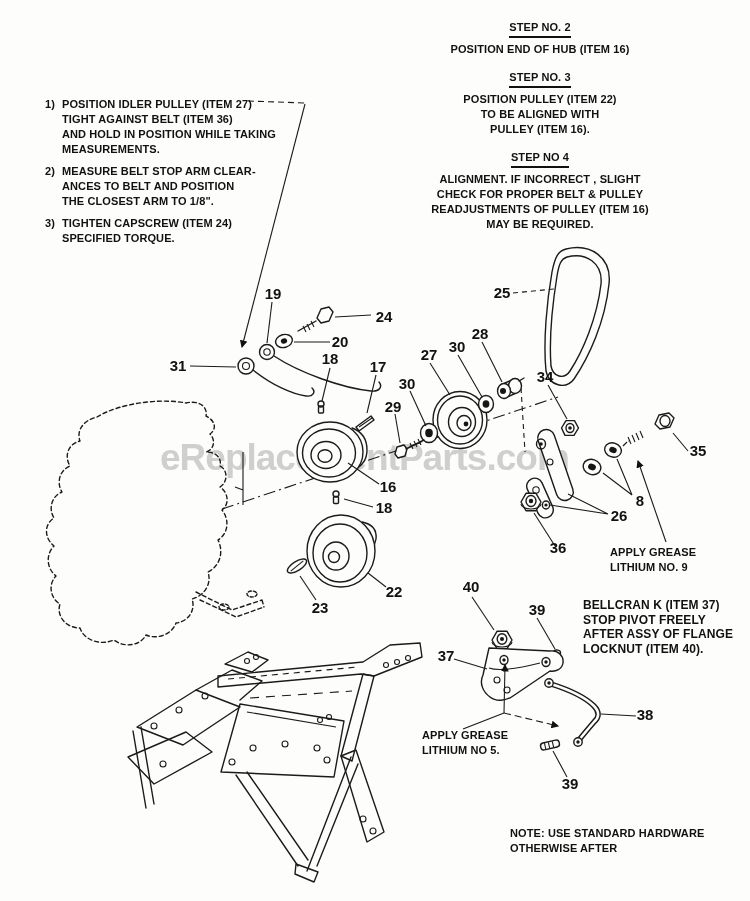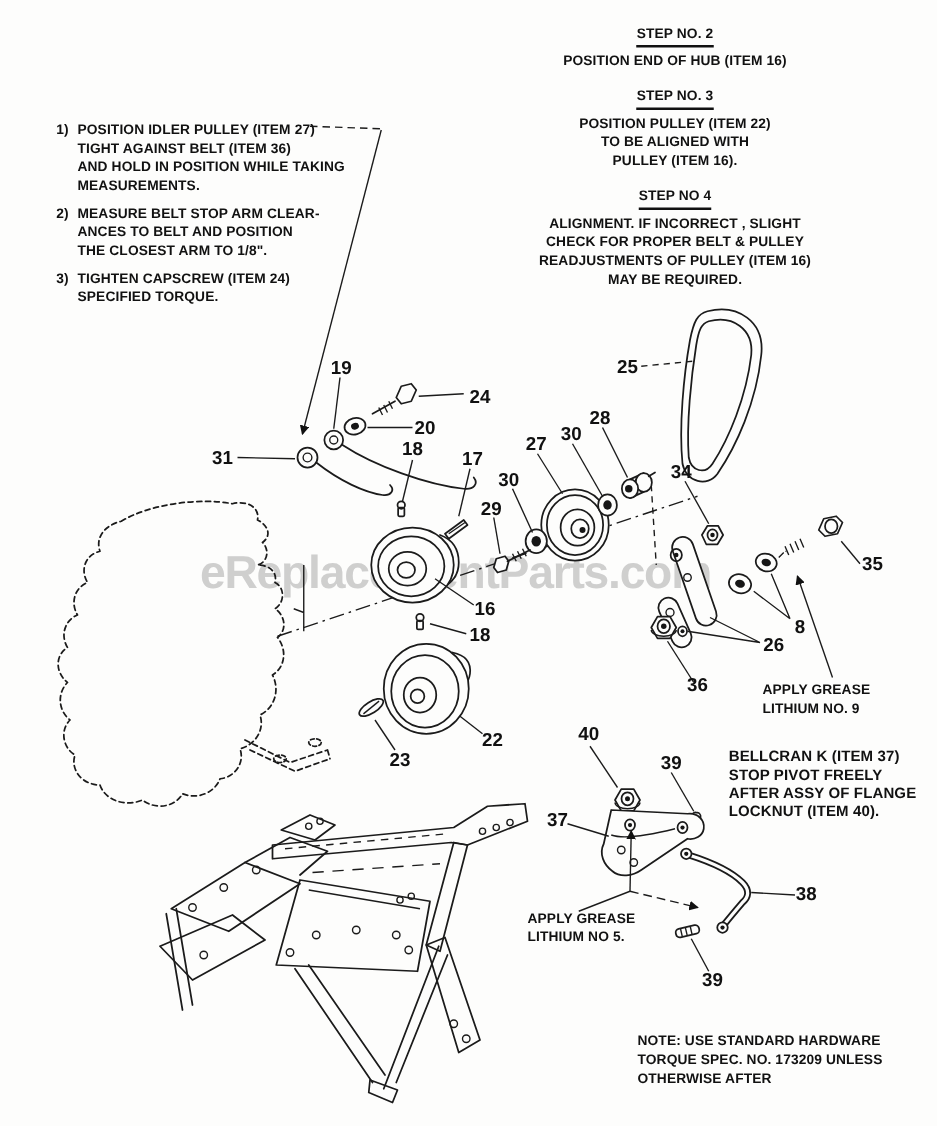--- a/index.html
+++ b/index.html
@@ -361,17 +361,16 @@
   <div>LOCKNUT  (ITEM 40).</div>
 </div>
 
 <div class="txtblock" style="left:422px;top:728px;">
   <div>APPLY GREASE</div>
   <div>LITHIUM NO  5.</div>
 </div>
 
 <div class="txtblock bottom-note" style="left:510px;top:826px;">
   <div>NOTE:  USE STANDARD HARDWARE</div>
-  <div>TORQUE SPEC. NO. 173209 UNLESS</div>
   <div>OTHERWISE AFTER</div>
 </div>
 
 </div>
 
 </body></html>

